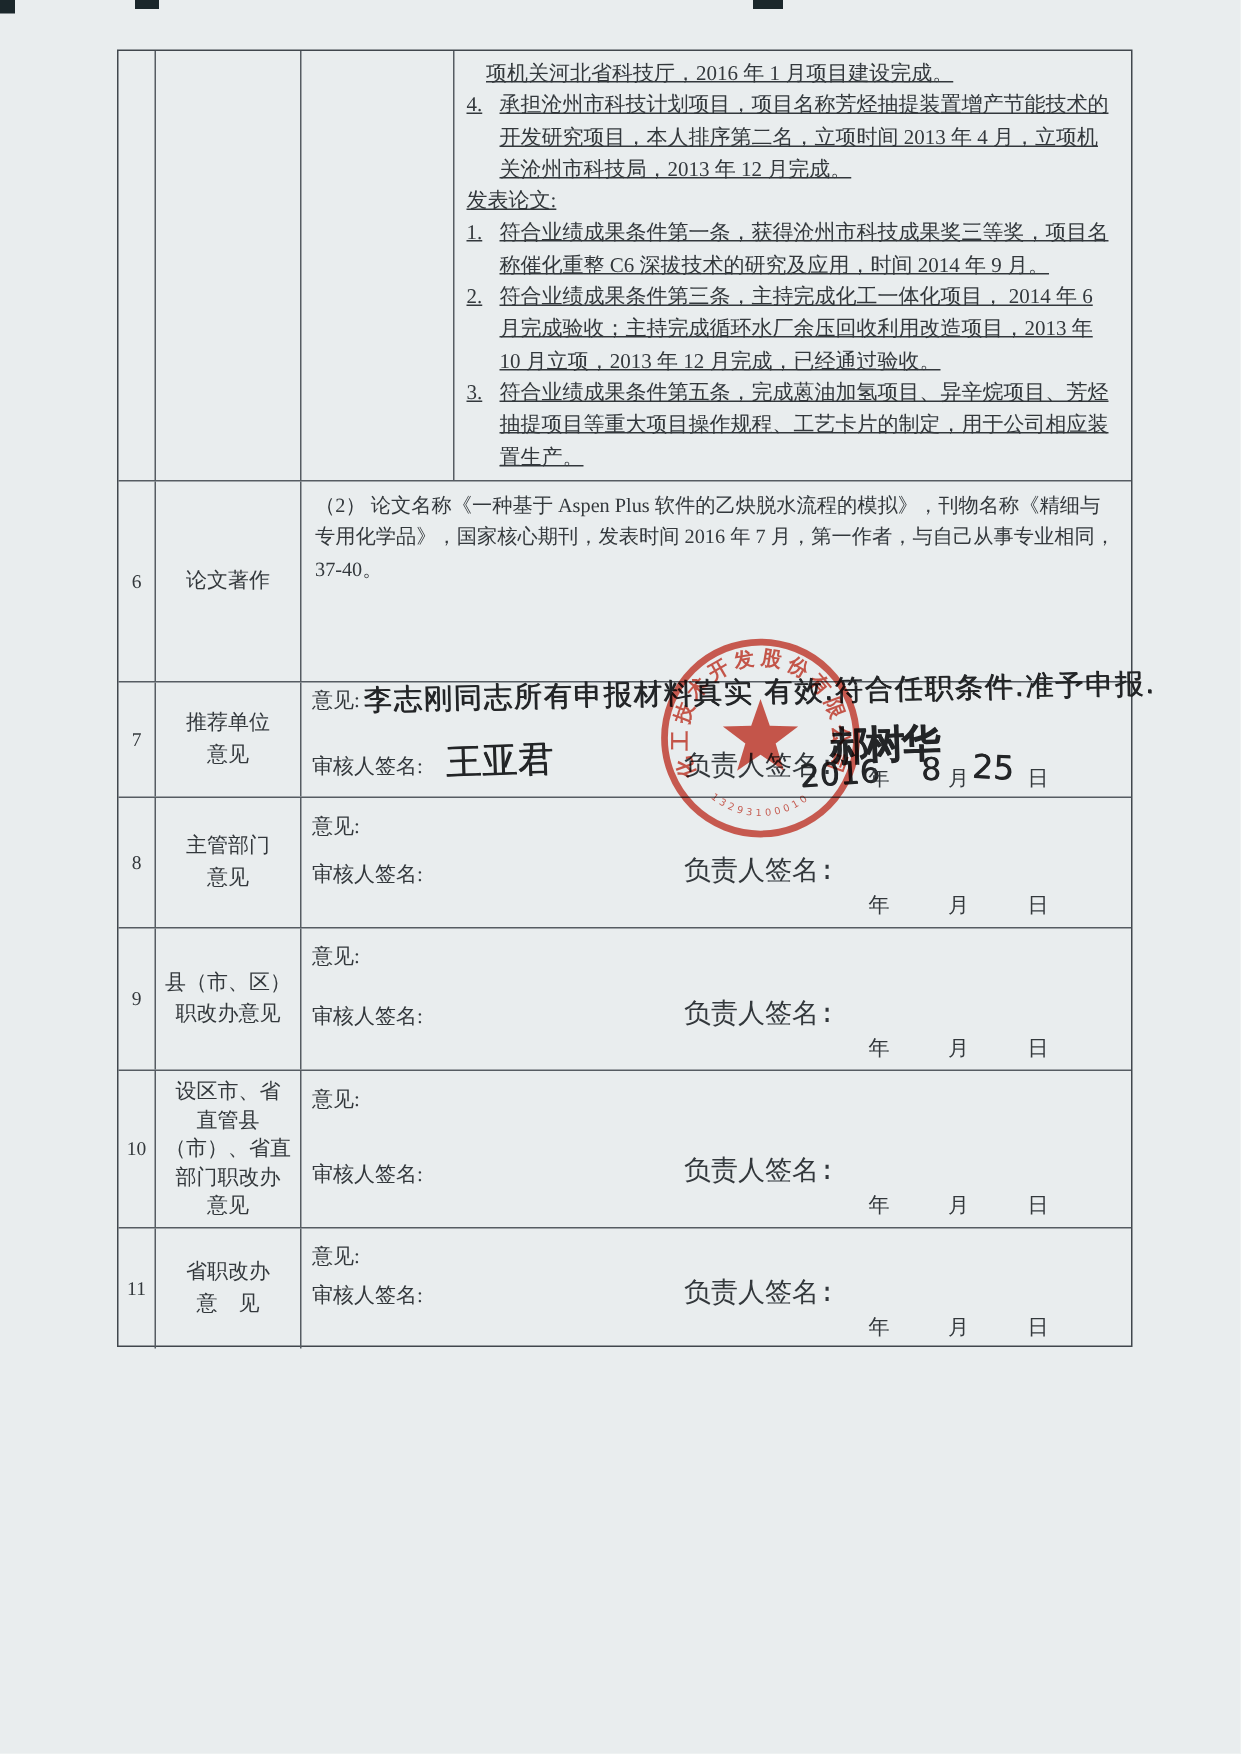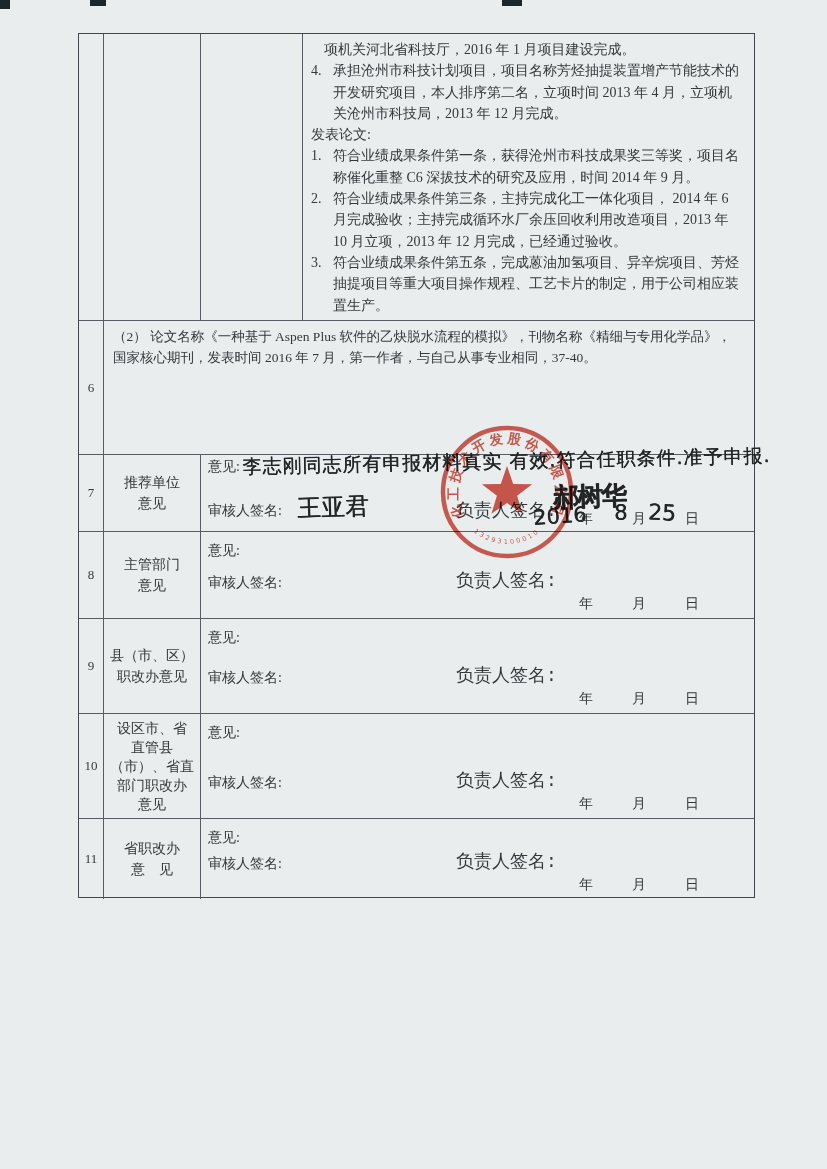--- a/index.html
+++ b/index.html
@@ -29,21 +29,21 @@
 
   .r-a{height:286px;}
   .r-6{height:134px;}
   .r-7{height:77px;}
   .r-8{height:87px;}
   .r-9{height:95px;}
   .r-10{height:105px;}
   .r-11{height:81px;}
   .r-10 .c-label{line-height:19px;}
 
-  .ba{padding:5px 9px 0 8px;font-size:14px;line-height:21.3px;}
+  .ba{padding:5px 9px 0 8px;font-size:14px;line-height:21.3px;text-decoration:underline;}
   .ba .cont{padding-left:13px;}
   .ba .item{display:flex;}
   .ba .mk{width:22px;flex:none;}
   .ba .itx{flex:1;}
 
   .r6c{padding:5px 10px 0 9px;font-size:13.5px;line-height:21.4px;}
   .r6c .intro{text-indent:26px;}
 
   .op .lab-op{position:absolute;left:7px;top:10px;font-size:14px;}
   .op .lab-rev{position:absolute;left:7px;bottom:26px;font-size:14px;}
@@ -105,20 +105,21 @@
         <div class="item">
           <span class="mk">3.</span>
           <span class="itx">符合业绩成果条件第五条，完成蒽油加氢项目、异辛烷项目、芳烃抽提项目等重大项目操作规程、工艺卡片的制定，用于公司相应装置生产。</span>
         </div>
       </div>
     </div>
   </div>
 
   <div class="row r-6">
     <div class="cell c-num">6</div>
+    <div class="cell c-label">论文著作</div>
     <div class="cell c-content">
       <div class="r6c">
         <div>（2） 论文名称《一种基于 Aspen Plus 软件的乙炔脱水流程的模拟》，刊物名称《精细与专用化学品》，国家核心期刊，发表时间 2016 年 7 月，第一作者，与自己从事专业相同，37-40。</div>
       </div>
     </div>
   </div>
 
   <div class="row r-7">
     <div class="cell c-num">7</div>
     <div class="cell c-label">

